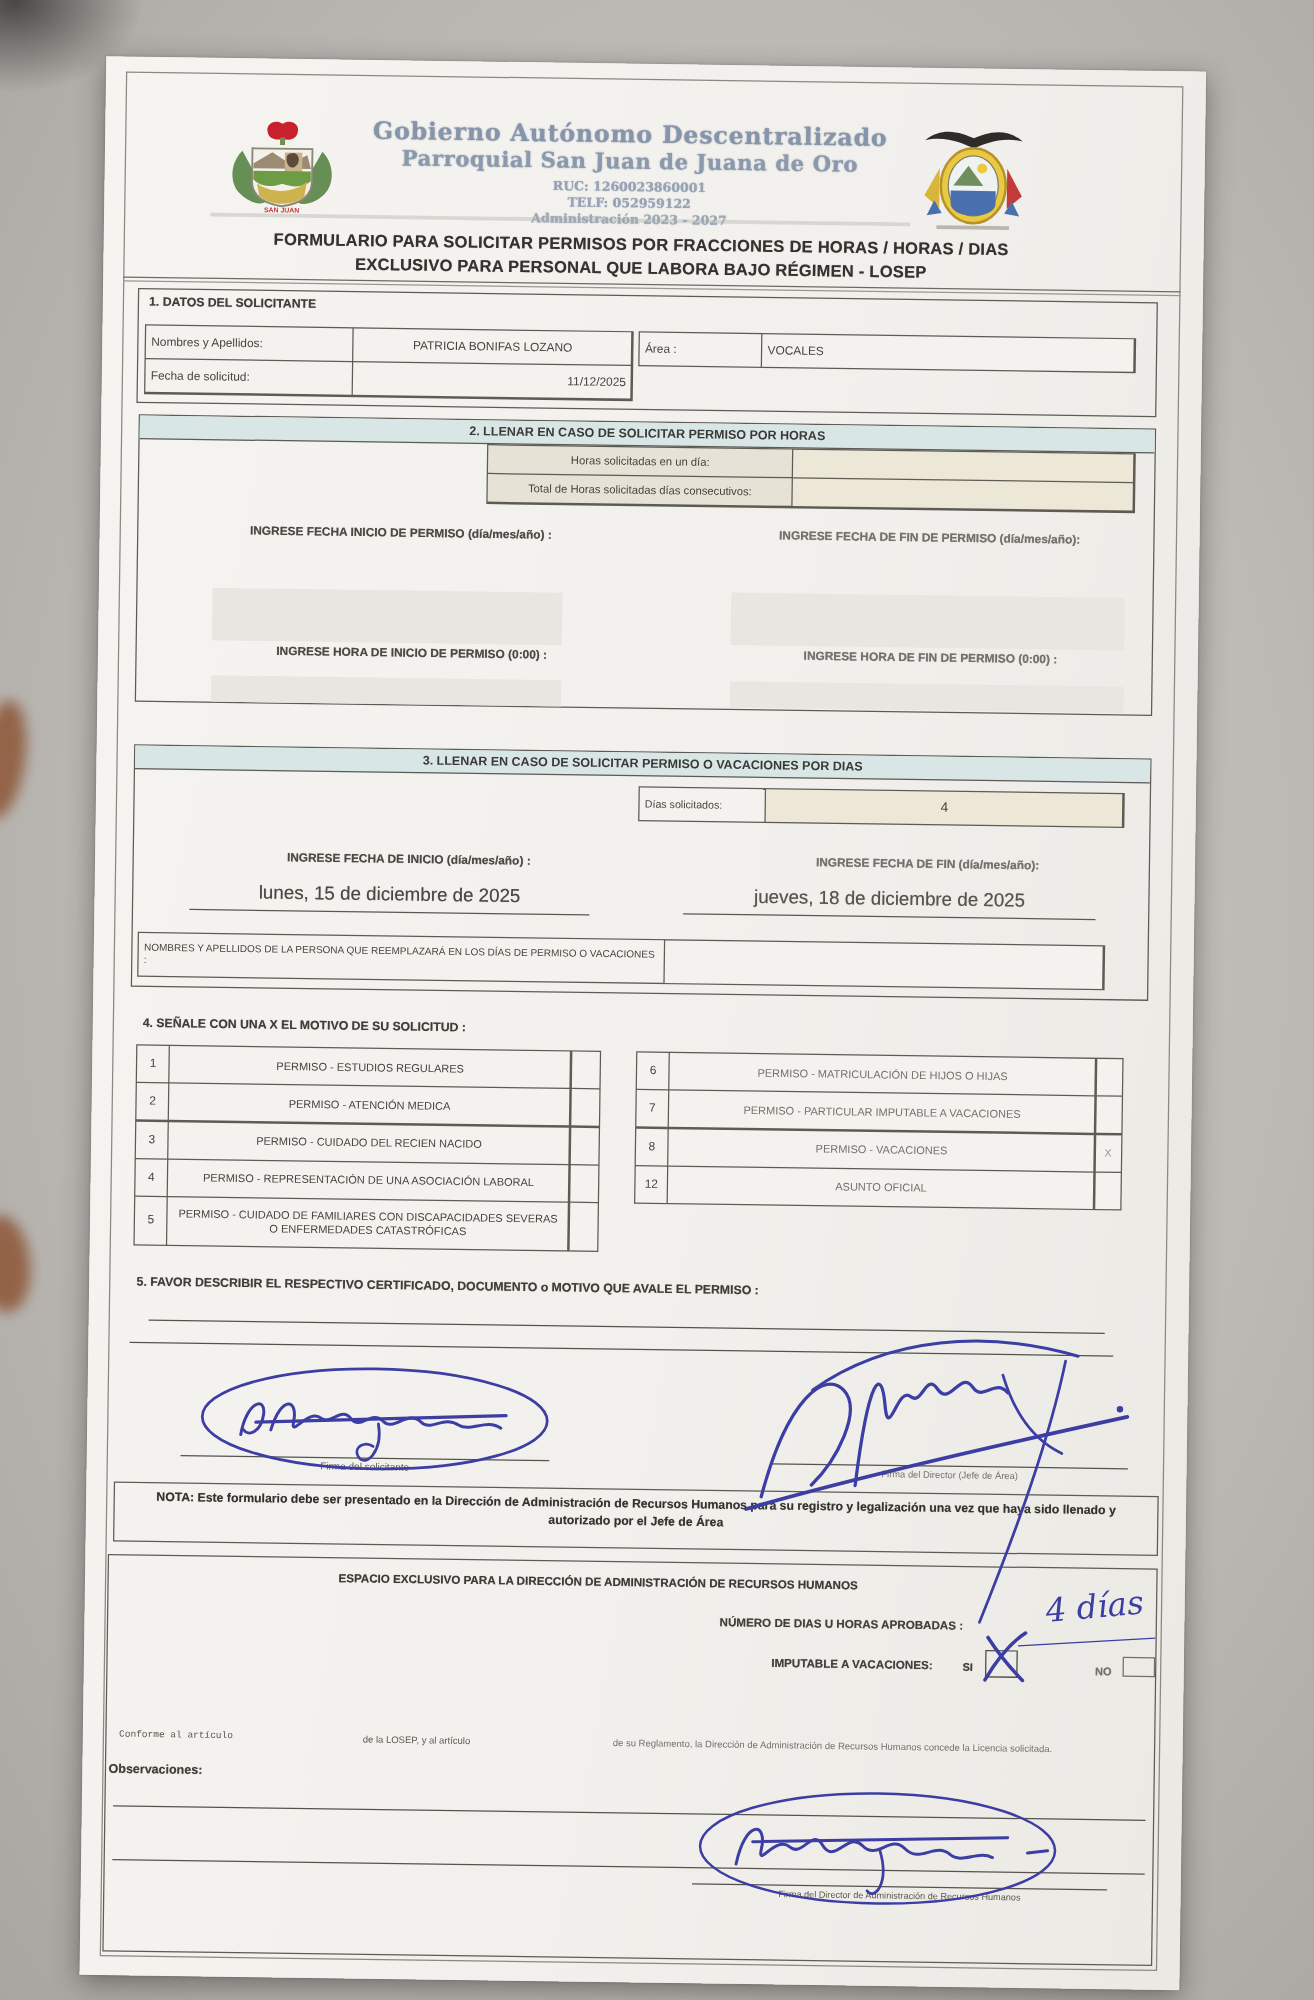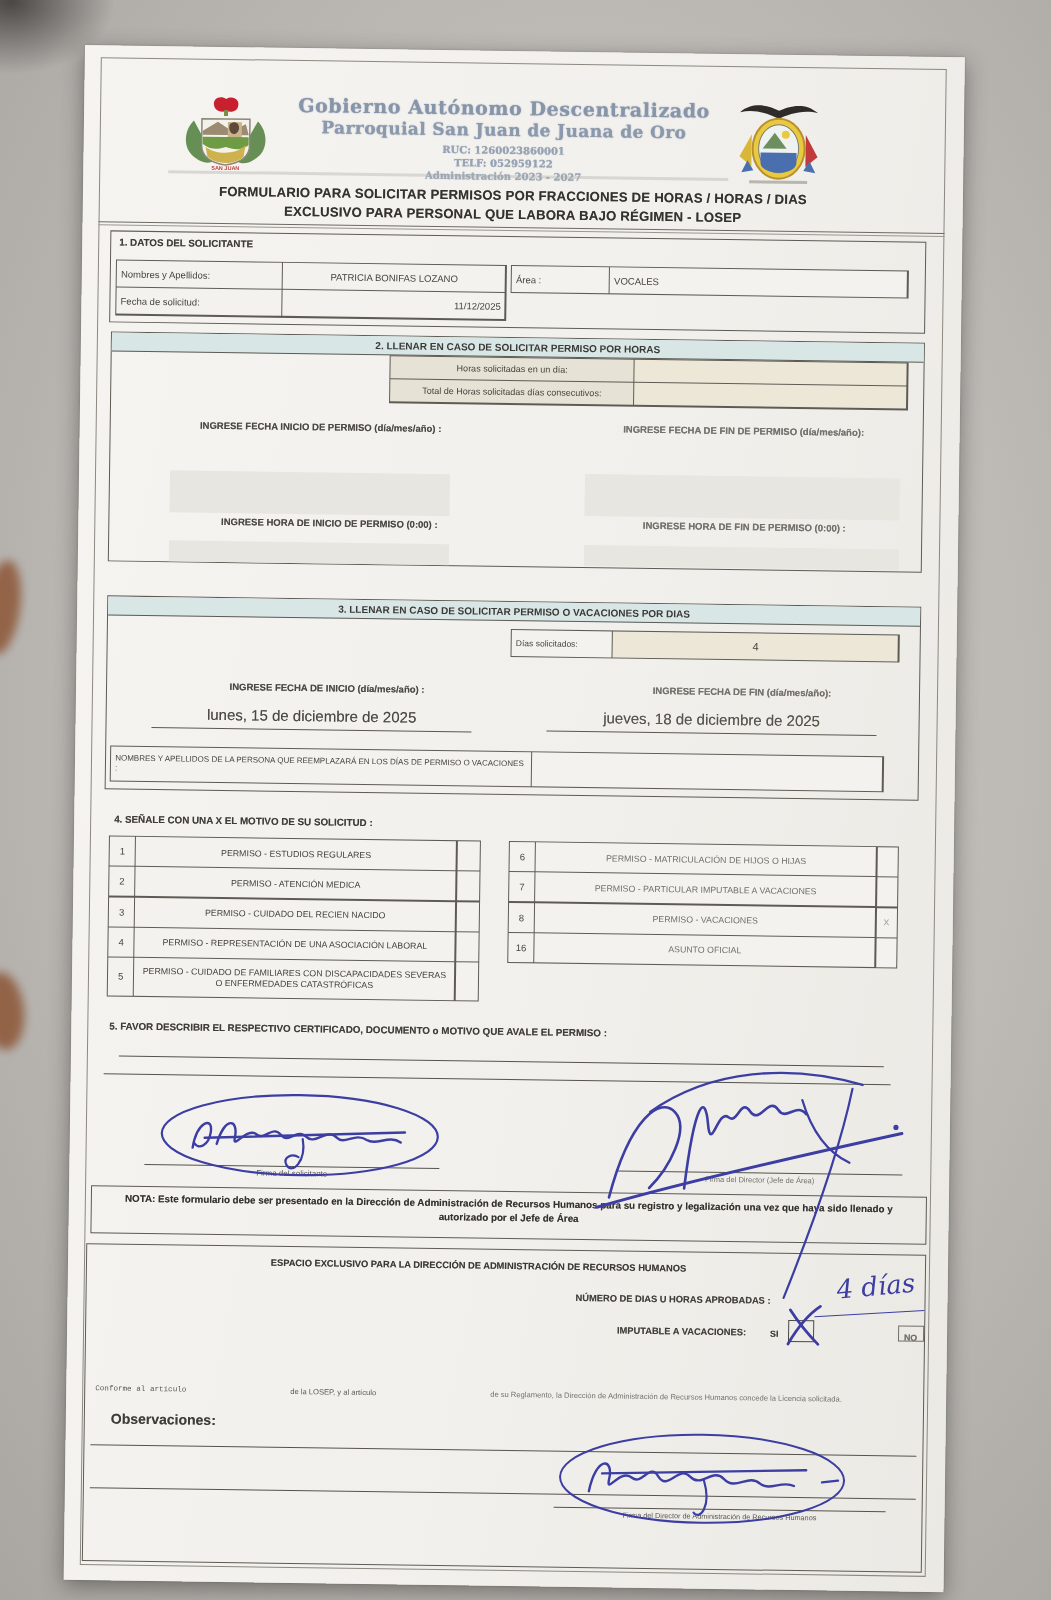--- a/index.html
+++ b/index.html
@@ -170,21 +170,21 @@
     <div class="tbl" style="left:435px;top:790px;grid-template-columns:25px 340px 20px;grid-auto-rows:29px;">
       <div class="ctr">6</div>
       <div class="ctr fade" style="font-size:8.8px;">PERMISO - MATRICULACIÓN DE HIJOS O HIJAS</div>
       <div class="ctr"></div>
       <div class="ctr">7</div>
       <div class="ctr fade" style="font-size:8.8px;">PERMISO - PARTICULAR IMPUTABLE A VACACIONES</div>
       <div class="ctr"></div>
       <div class="ctr">8</div>
       <div class="ctr fade" style="font-size:8.8px;">PERMISO - VACACIONES</div>
       <div class="ctr" style="font-size:8.5px;color:#9a968c;">X</div>
-      <div class="ctr">16</div>
+      <div class="ctr">12</div>
       <div class="ctr fade" style="font-size:8.8px;">ASUNTO OFICIAL</div>
       <div class="ctr"></div>
     </div>
 
     <div class="h4 soft" style="left:38px;top:975px;">5. FAVOR DESCRIBIR EL RESPECTIVO CERTIFICADO, DOCUMENTO o MOTIVO QUE AVALE EL PERMISO :</div>
     <div class="line" style="left:48px;top:1010px;width:765px;"></div>
     <div class="line" style="left:33px;top:1028px;width:787px;"></div>
 
     <svg class="abs" style="left:85px;top:1035px;z-index:5;" width="290" height="105" viewBox="0 0 290 105">
       <ellipse class="ink" cx="145" cy="52" rx="138" ry="40" stroke-width="2.2"></ellipse>
@@ -216,28 +216,28 @@
       <div class="abs soft" style="left:384px;top:42px;width:300px;text-align:right;font-size:9.3px;font-weight:bold;color:#413f3a;">NÚMERO DE DIAS U HORAS APROBADAS :</div>
       <div class="abs hand" style="left:733px;top:16px;width:112px;font-size:26px;transform:rotate(-6deg);text-align:center;">4 días</div>
       <div class="abs" style="left:728px;top:58px;width:110px;border-top:1.8px solid #3c3ea4;transform:rotate(-4deg);"></div>
       <div class="abs soft" style="left:360px;top:74px;width:300px;text-align:right;font-size:9.3px;font-weight:bold;color:#413f3a;">IMPUTABLE A VACACIONES:</div>
       <div class="abs soft" style="left:684px;top:75px;font-size:8.8px;font-weight:bold;">SI</div>
       <div class="chk" style="left:702px;top:66px;width:26px;height:22px;"></div>
       <svg class="abs" style="left:694px;top:48px;" width="44" height="46" viewBox="0 0 44 46">
         <path class="ink" stroke-width="2.8" d="M8,42 C16,28 28,12 40,4"></path>
         <path class="ink" stroke-width="2.8" d="M10,8 C18,20 28,32 38,42"></path>
       </svg>
-      <div class="abs soft fade" style="left:790px;top:77px;font-size:8.8px;font-weight:bold;margin-left:28px;">NO</div>
+      <div class="abs soft fade" style="left:790px;top:77px;font-size:8.8px;font-weight:bold;">NO</div>
       <div class="chk" style="left:812px;top:70px;width:26px;height:16px;border-color:#716f68;"></div>
       <div class="abs" style="left:0;top:140px;width:830px;height:14px;font-size:7.6px;color:#59574f;">
         <span class="abs" style="left:10px;font-family:Liberation Mono, monospace;">Conforme al artículo</span>
         <span class="abs" style="left:205px;">de la LOSEP, y al artículo</span>
         <span class="abs fade" style="left:405px;">de su Reglamento, la Dirección de Administración de Recursos Humanos concede la Licencia solicitada.</span>
       </div>
-      <div class="abs soft" style="left:26px;top:166px;font-size:14px;font-weight:bold;color:#3f3d38;">Observaciones:</div>
+      <div class="abs soft" style="left:2px;top:166px;font-size:10px;font-weight:bold;color:#3f3d38;">Observaciones:</div>
       <div class="line" style="left:6px;top:200px;width:826px;"></div>
       <div class="line" style="left:6px;top:243px;width:826px;"></div>
       <svg class="abs" style="left:470px;top:176px;z-index:5;" width="300" height="100" viewBox="0 0 300 100">
         <ellipse class="ink" cx="148" cy="50" rx="142" ry="44" stroke-width="2"></ellipse>
         <path class="ink" stroke-width="2.4" d="M35,64 C42,28 60,30 55,52 C52,68 66,40 78,50 C88,58 96,34 104,48 C114,64 124,36 136,48 C148,60 158,38 170,50 C182,62 194,44 206,54 C216,62 228,50 240,56"></path>
         <path class="ink" stroke-width="2.4" d="M48,46 L252,40"></path>
         <path class="ink" stroke-width="2.4" d="M268,52 L284,50"></path>
         <path class="ink" stroke-width="2.2" d="M150,52 C158,78 146,92 140,84"></path>
       </svg>
       <div class="line" style="left:470px;top:256px;width:332px;border-top-width:1.2px;"></div>

